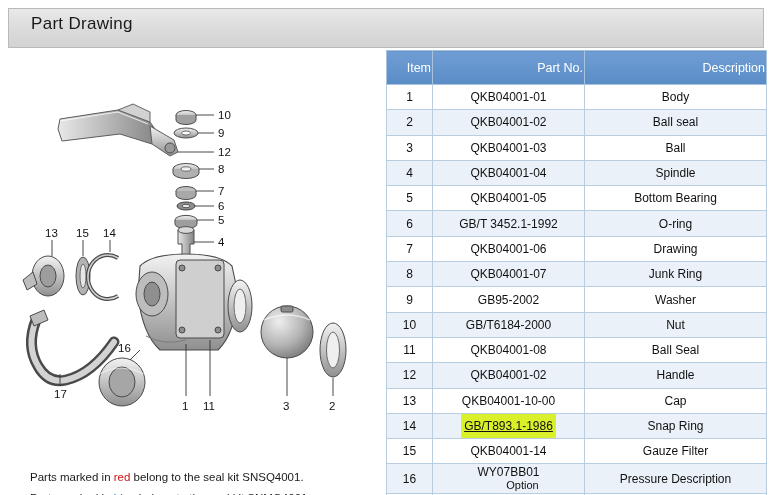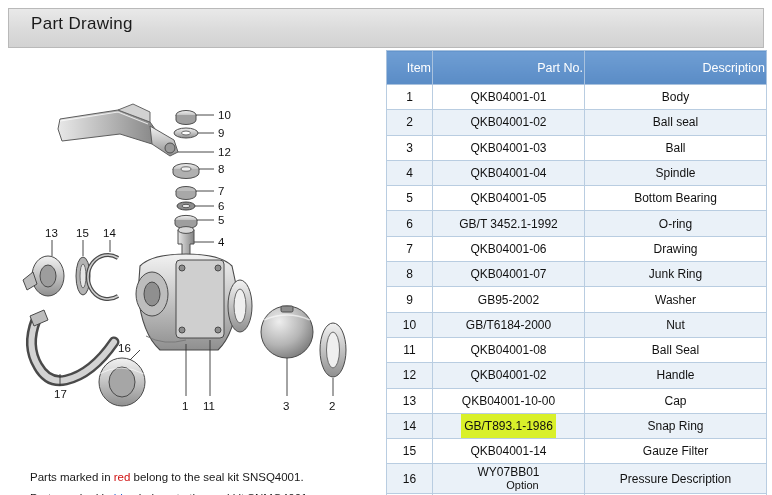--- a/index.html
+++ b/index.html
@@ -90,20 +90,21 @@
   table.parts tr.alt td { background: #eaf1f8; }
   col.c-item { width: 46px; }
   col.c-part { width: 152px; }
   col.c-desc { width: 182px; }
 
   td.red  { color: #d8111c; }
   td.blue { color: #1566cc; }
   .hl {
     background: #d9f02a;
     padding: 16px 3px;
+    text-decoration: underline;
   }
   .sub {
     display: block;
     font-size: 11px;
     line-height: 13px;
     padding-left: 28px;
   }
   td.two-line { height: 38px; line-height: 14px; }
 
   

